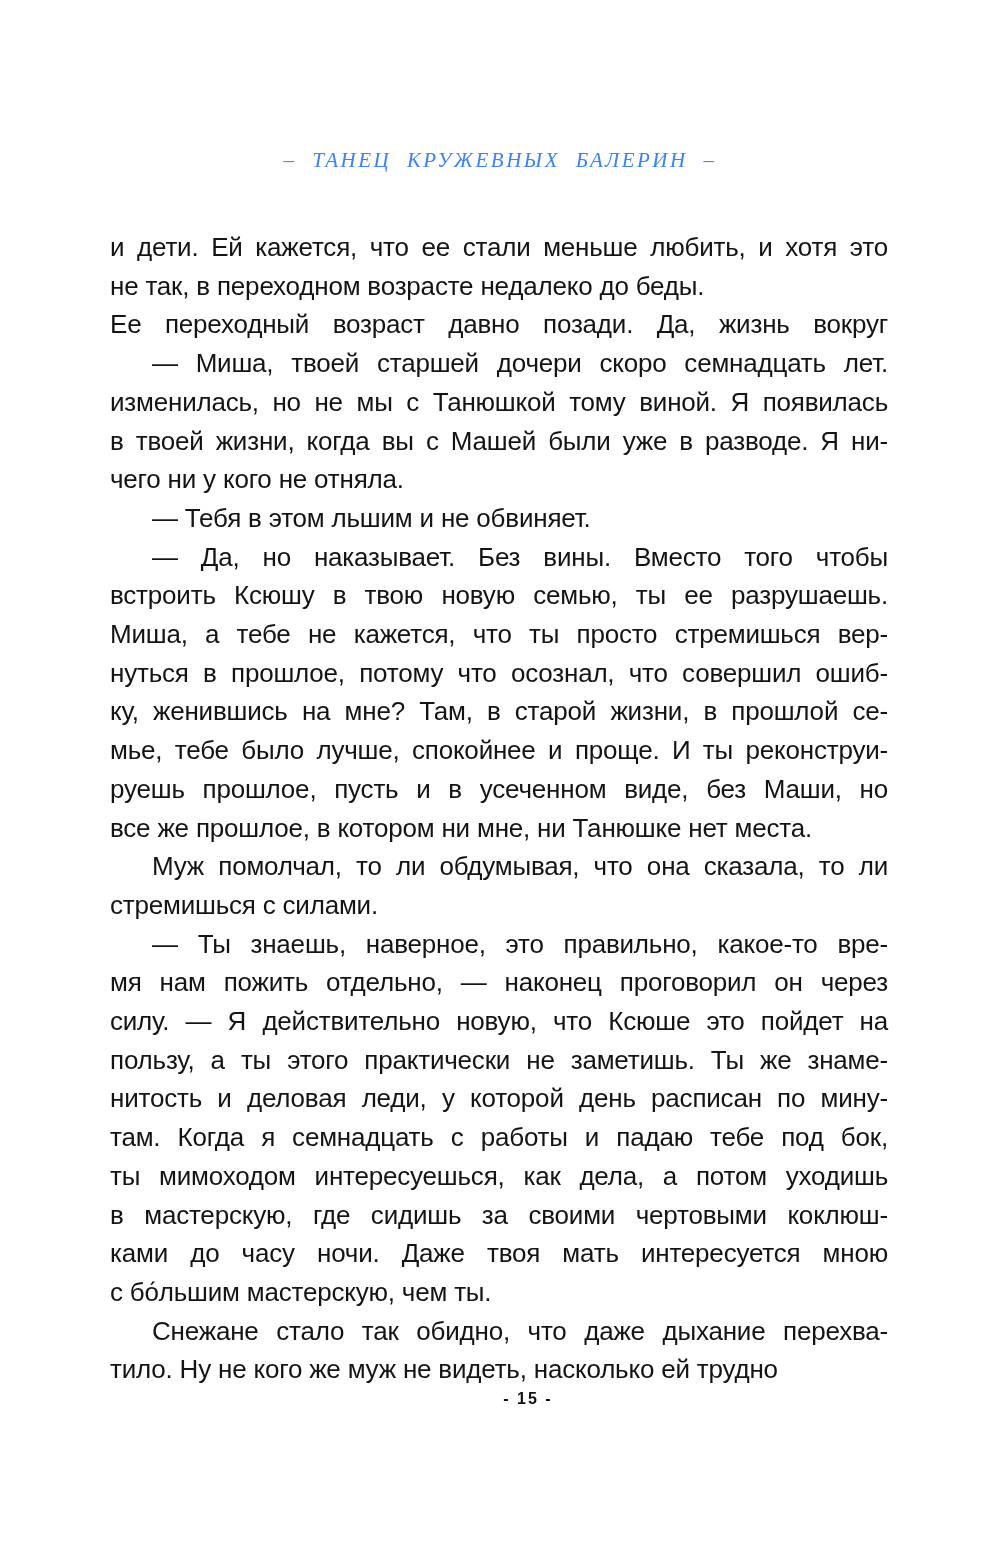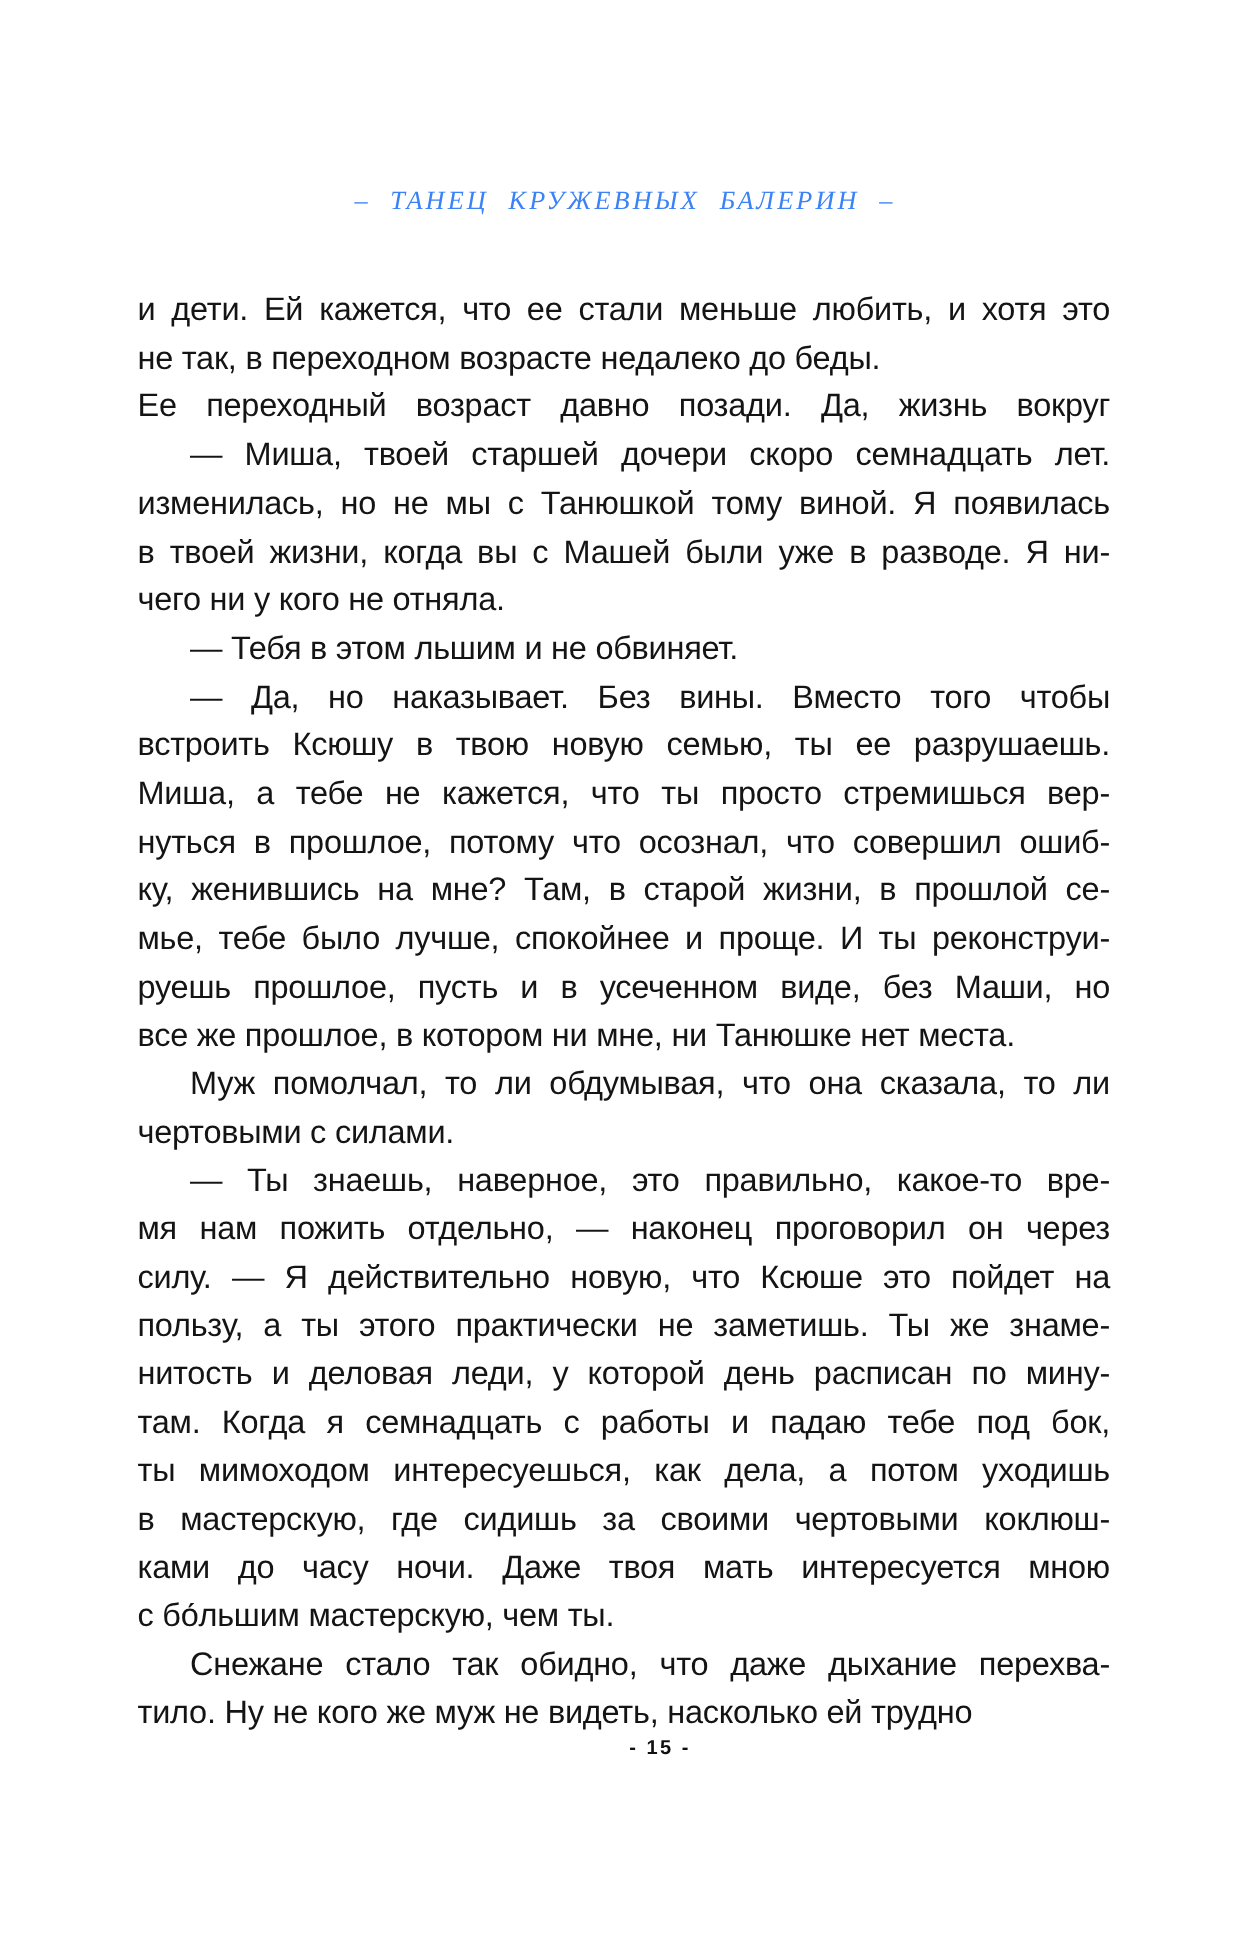--- a/index.html
+++ b/index.html
@@ -88,21 +88,21 @@
         <div class="line">встроить Ксюшу в твою новую семью, ты ее разрушаешь.</div>
         <div class="line">Миша, а тебе не кажется, что ты просто стремишься вер-</div>
         <div class="line">нуться в прошлое, потому что осознал, что совершил ошиб-</div>
         <div class="line">ку, женившись на мне? Там, в старой жизни, в прошлой се-</div>
         <div class="line">мье, тебе было лучше, спокойнее и проще. И ты реконструи-</div>
         <div class="line">руешь прошлое, пусть и в усеченном виде, без Маши, но</div>
         <div class="line last">все же прошлое, в котором ни мне, ни Танюшке нет места.</div>
       </div>
       <div class="paragraph">
         <div class="line indent">Муж помолчал, то ли обдумывая, что она сказала, то ли</div>
-        <div class="line last">чертовыми с силами.</div>
+        <div class="line last">стремишься с силами.</div>
       </div>
       <div class="paragraph">
         <div class="line indent">— Ты знаешь, наверное, это правильно, какое-то вре-</div>
         <div class="line">мя нам пожить отдельно, — наконец проговорил он через</div>
         <div class="line">силу. — Я действительно новую, что Ксюше это пойдет на</div>
         <div class="line">пользу, а ты этого практически не заметишь. Ты же знаме-</div>
         <div class="line">нитость и деловая леди, у которой день расписан по мину-</div>
         <div class="line">там. Когда я семнадцать с работы и падаю тебе под бок,</div>
         <div class="line">ты мимоходом интересуешься, как дела, а потом уходишь</div>
         <div class="line">в мастерскую, где сидишь за своими чертовыми коклюш-</div>

